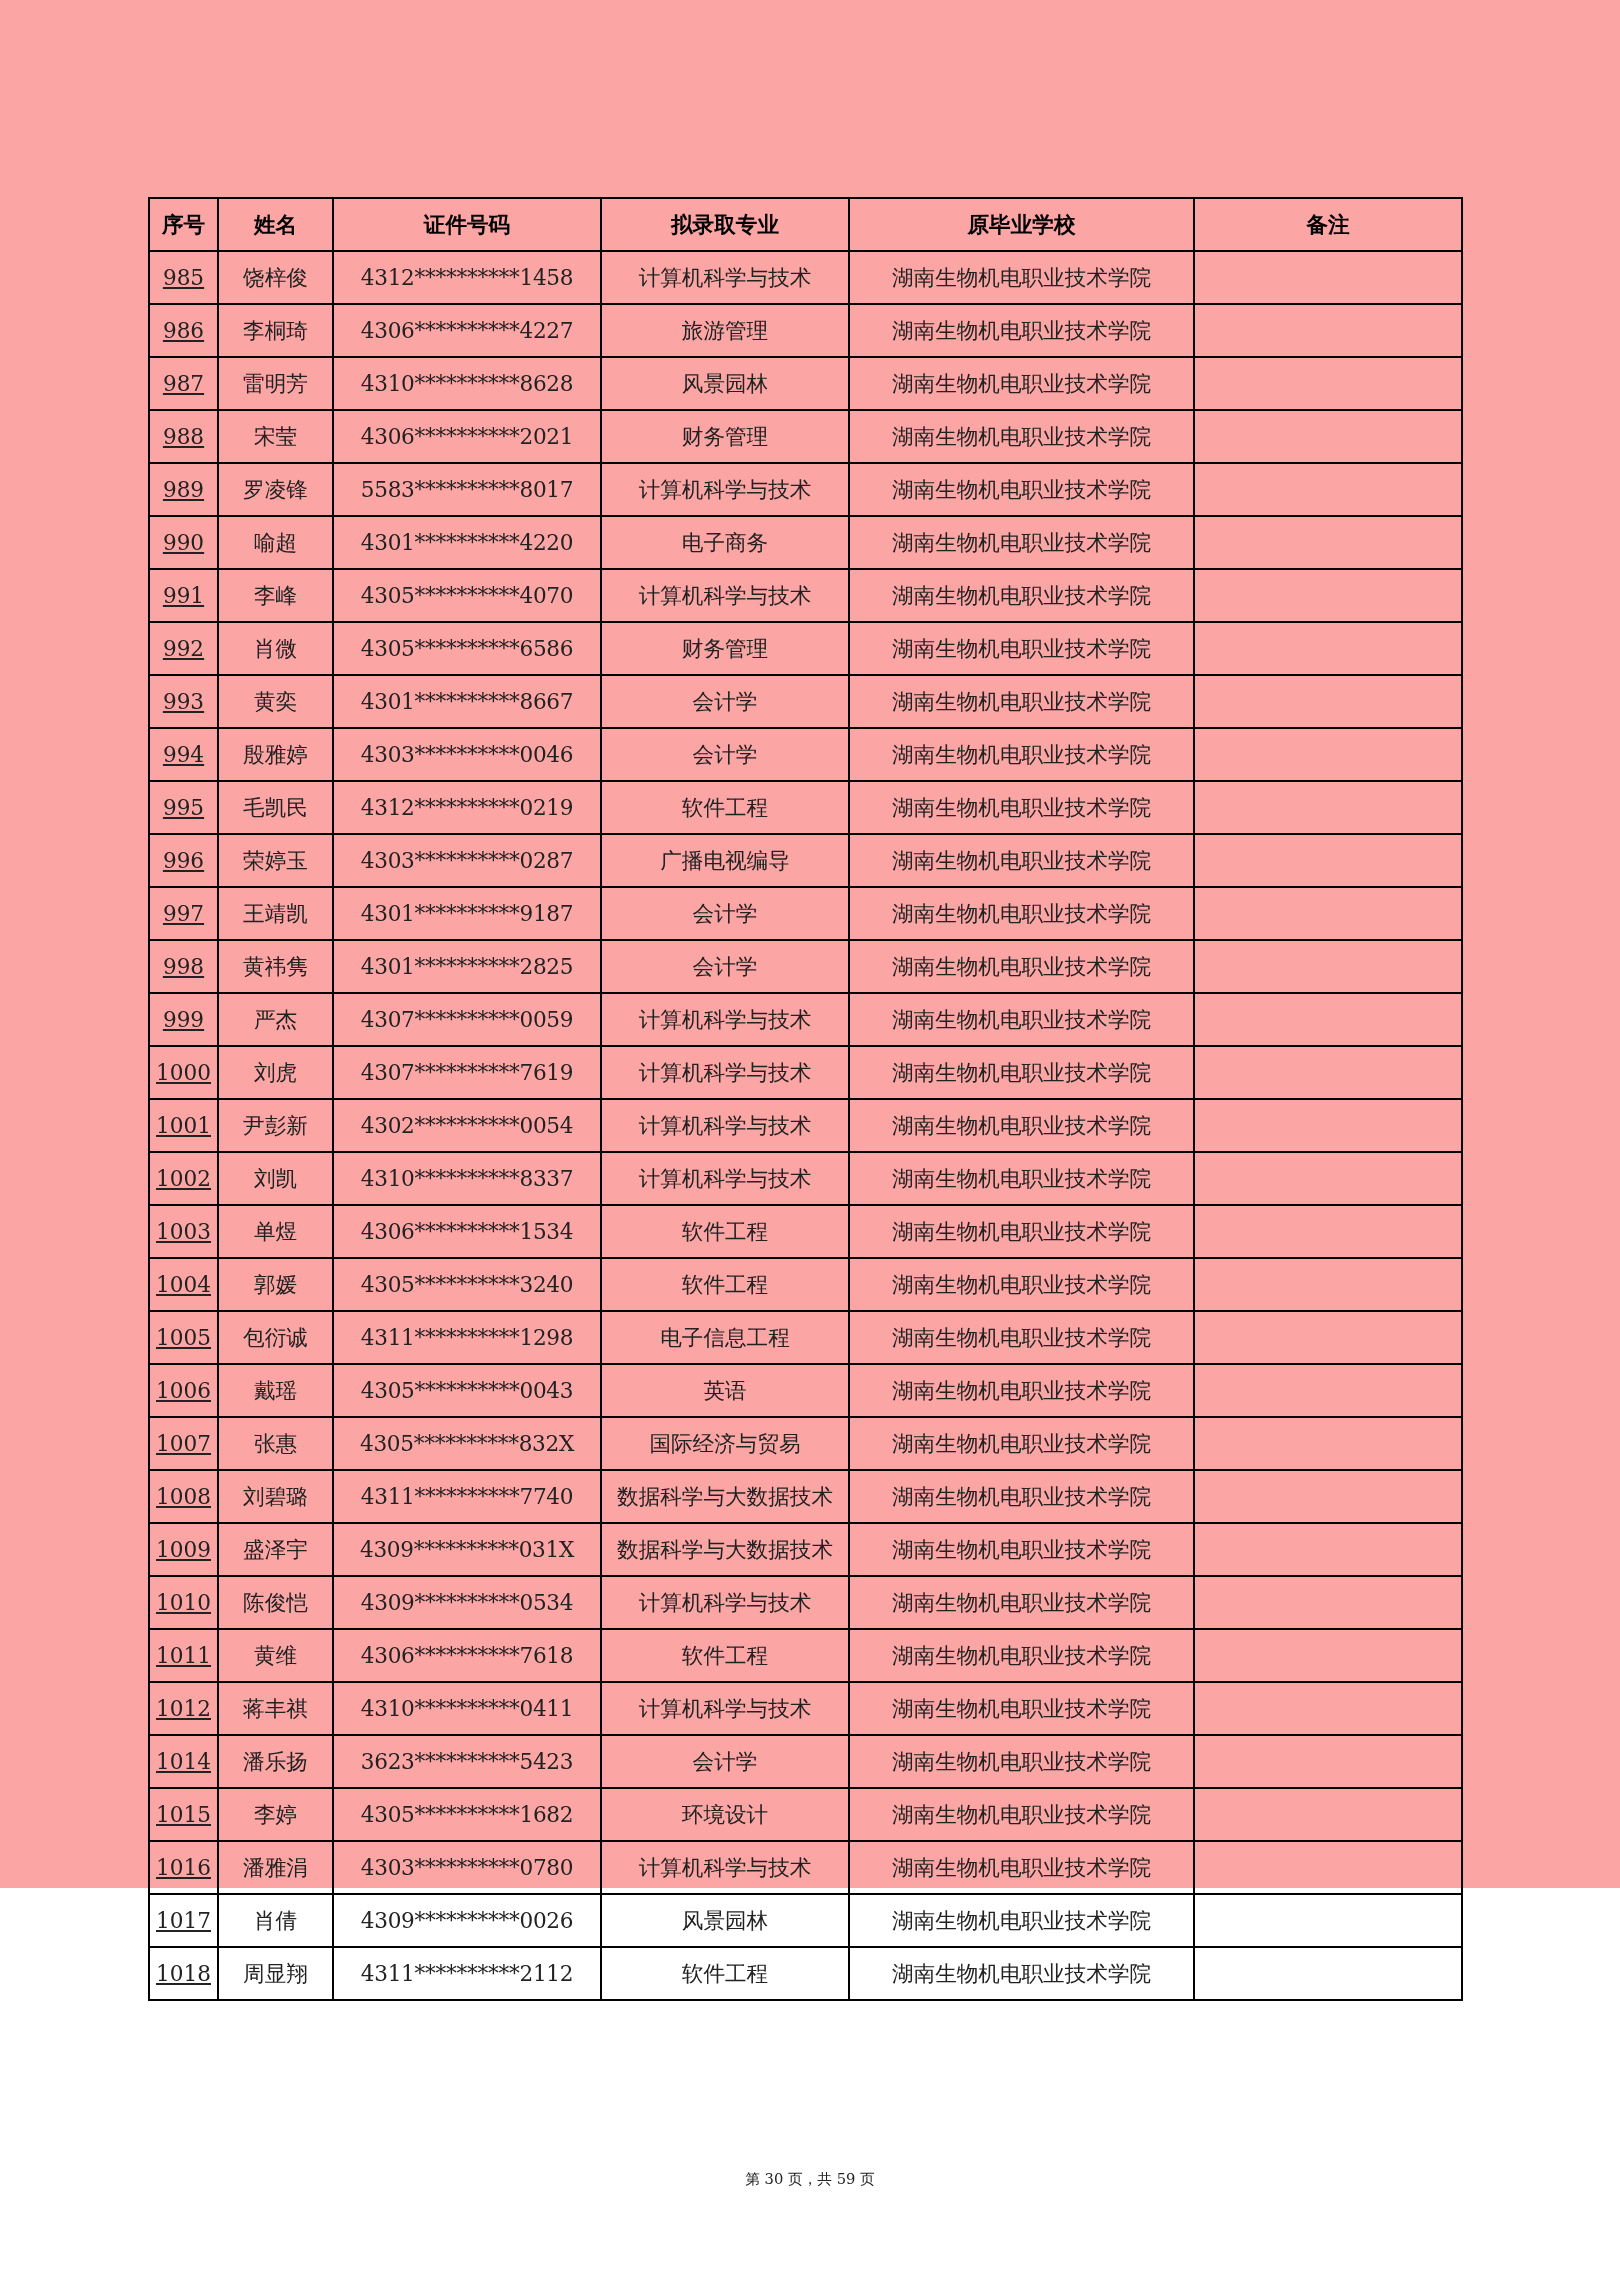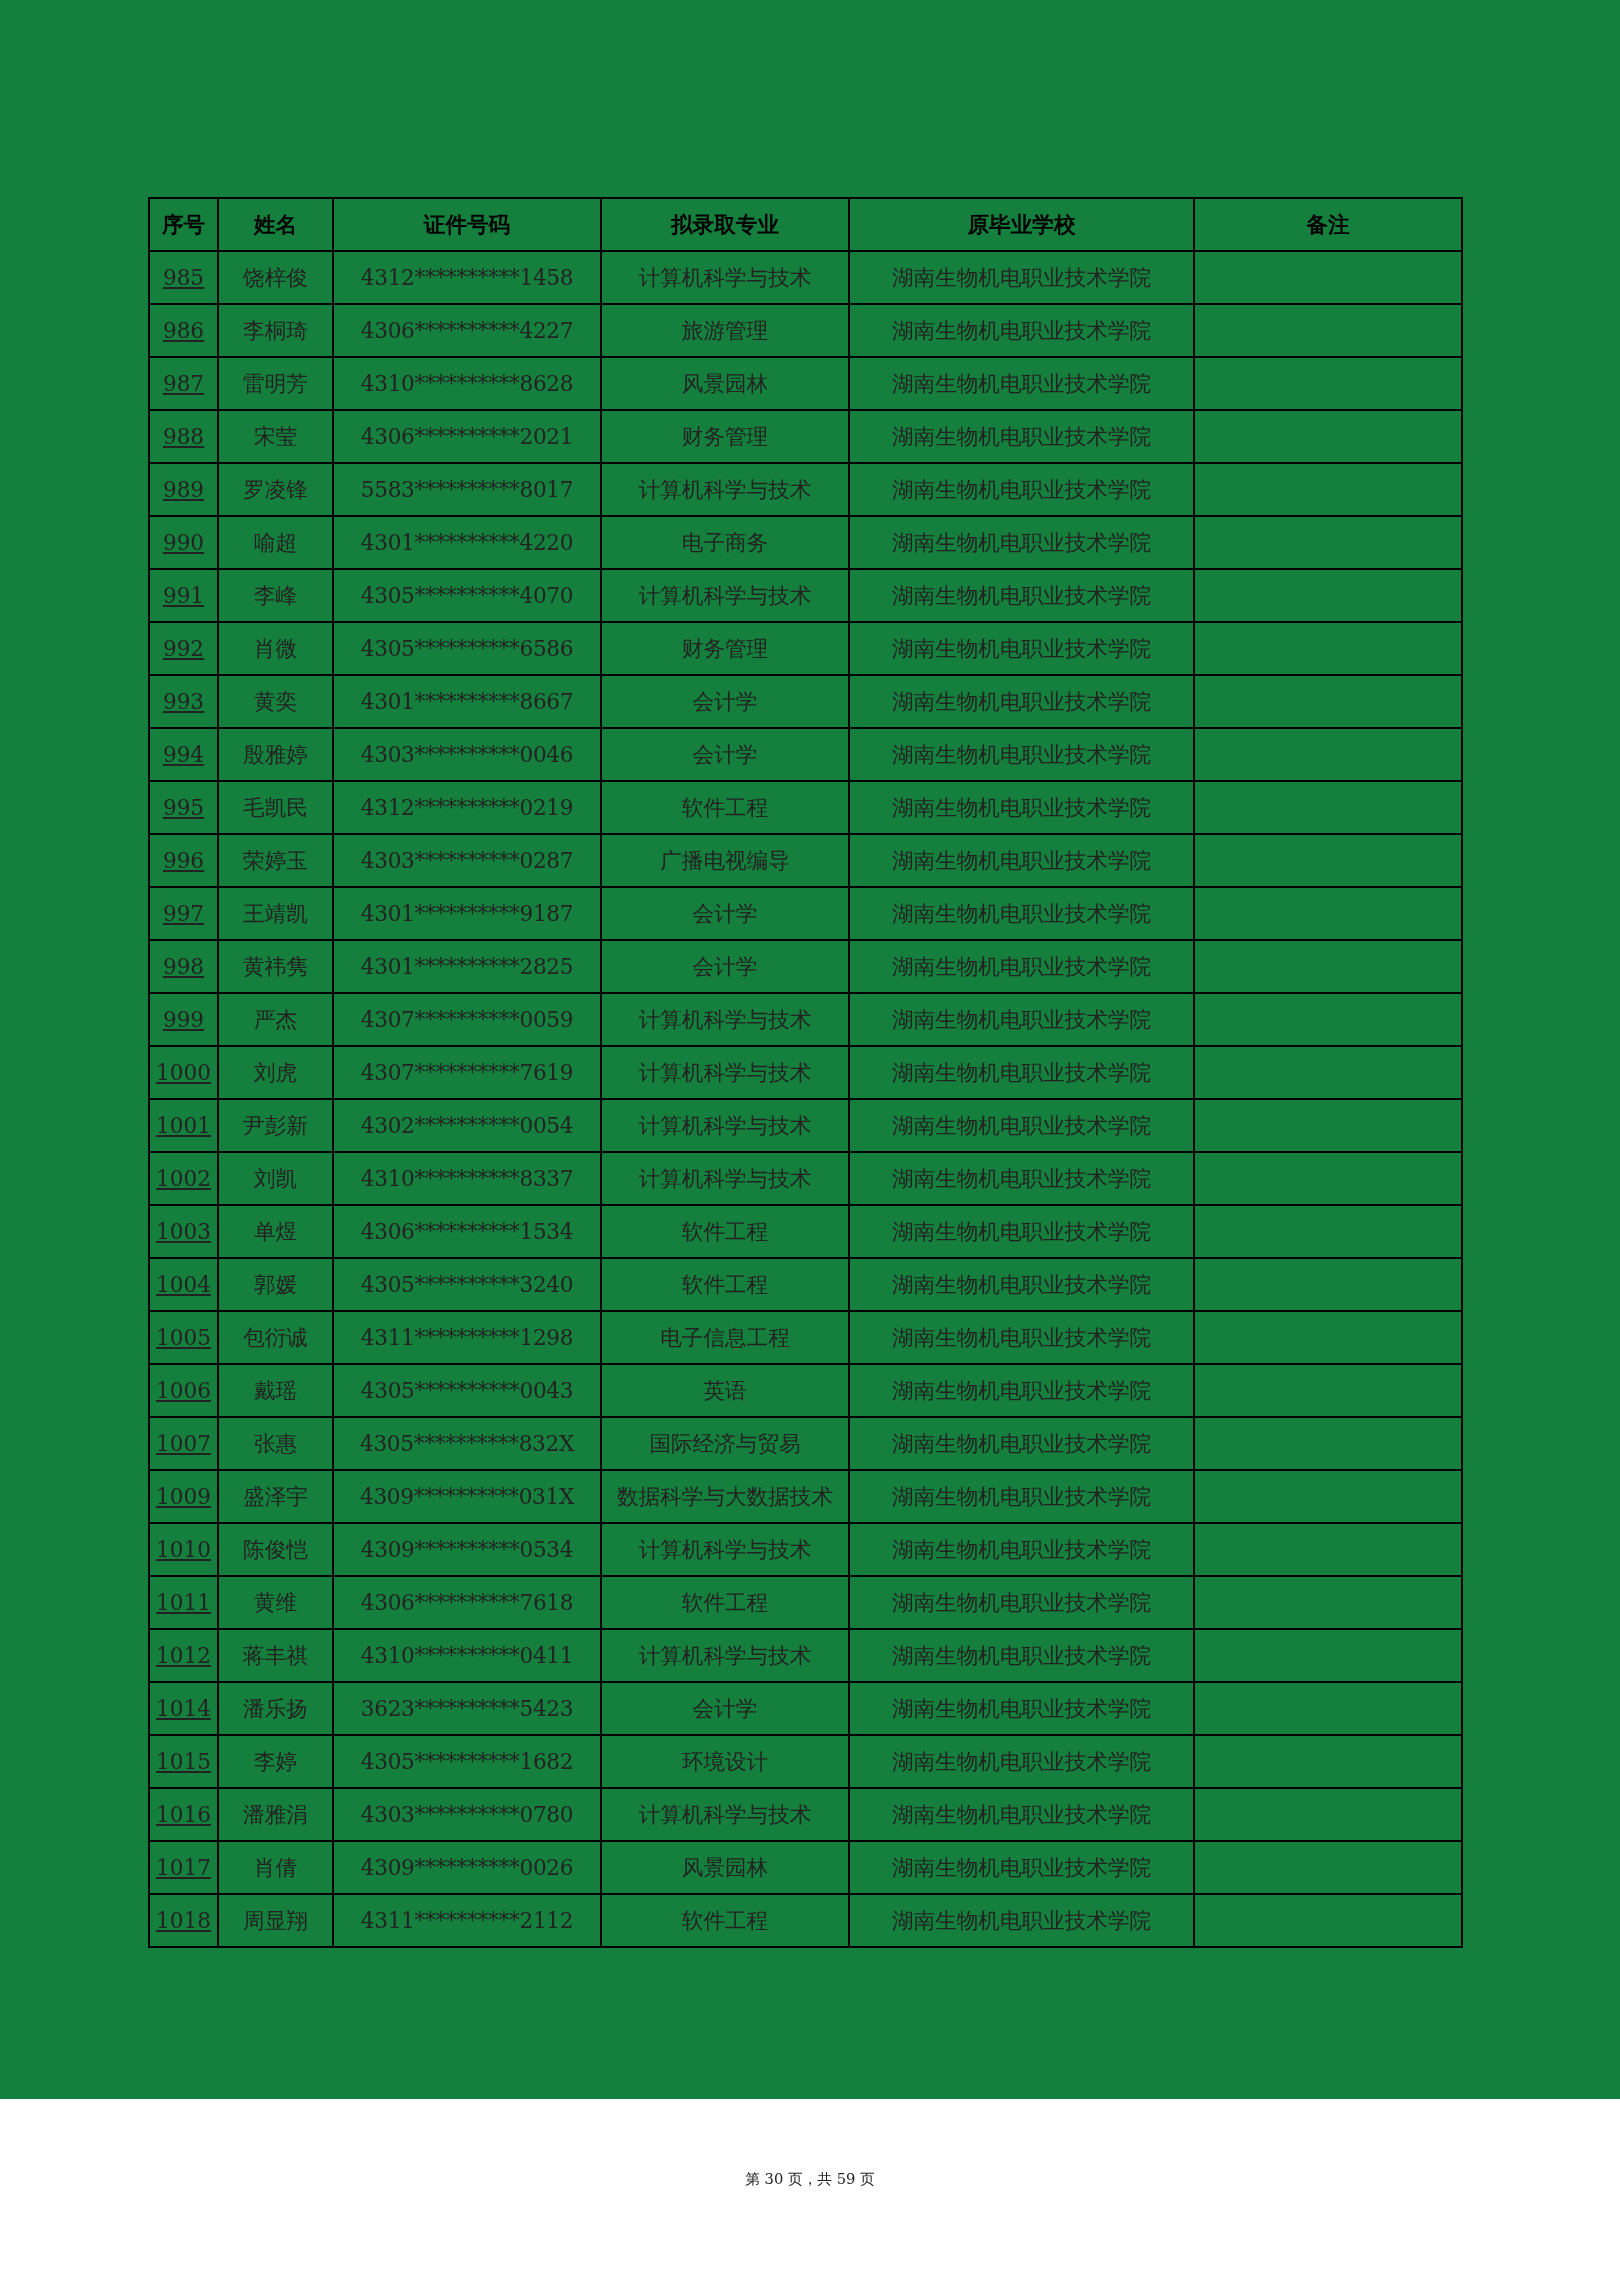--- a/index.html
+++ b/index.html
@@ -1,18 +1,18 @@
 <!DOCTYPE html>
 <html><head>
 <meta charset="utf-8">
 <style>
   html, body { margin:0; padding:0; background:#ffffff; }
   body { width:1620px; height:2292px; position:relative; overflow:hidden;
          font-family:"DejaVu Serif","Liberation Serif",serif; color:#000; }
-  .page { position:absolute; left:0; top:0; width:1620px; height:2099px; background:#15803d; }
+  .page { position:absolute; left:0; top:0; width:1620px; height:1888px; background:#fca5a5; }
   table.roster { position:absolute; left:148px; top:197px; border-collapse:collapse;
                  table-layout:fixed; width:1311px; }
   table.roster th, table.roster td { border:2.5px solid #000; text-align:center; vertical-align:middle;
                  padding:0; height:51px; overflow:hidden; white-space:nowrap; }
   table.roster th { font-family:"DejaVu Sans","Liberation Sans",sans-serif; font-weight:bold;
                     font-size:21.6px; letter-spacing:0px; }
   table.roster td { font-family:"DejaVu Serif","Liberation Serif",serif; font-size:21.6px; color:#222; }
   td.c-id { font-family:"Liberation Serif","DejaVu Serif",serif; font-size:21.6px; letter-spacing:-0.3px;margin-top:20px; }
   td.c-seq { font-family:"Liberation Serif","DejaVu Serif",serif; font-size:21.6px;text-decoration:underline; }
   td.c-major { font-size:20.6px; }
@@ -221,20 +221,28 @@
         </tr>
         <tr>
           <td class="c-seq">1007</td>
           <td class="c-name">张惠</td>
           <td class="c-id">4305**********832X</td>
           <td class="c-major">国际经济与贸易</td>
           <td class="c-school">湖南生物机电职业技术学院</td>
           <td class="c-remark"></td>
         </tr>
         <tr>
+          <td class="c-seq">1008</td>
+          <td class="c-name">刘碧璐</td>
+          <td class="c-id">4311**********7740</td>
+          <td class="c-major">数据科学与大数据技术</td>
+          <td class="c-school">湖南生物机电职业技术学院</td>
+          <td class="c-remark"></td>
+        </tr>
+        <tr>
           <td class="c-seq">1009</td>
           <td class="c-name">盛泽宇</td>
           <td class="c-id">4309**********031X</td>
           <td class="c-major">数据科学与大数据技术</td>
           <td class="c-school">湖南生物机电职业技术学院</td>
           <td class="c-remark"></td>
         </tr>
         <tr>
           <td class="c-seq">1010</td>
           <td class="c-name">陈俊恺</td>

